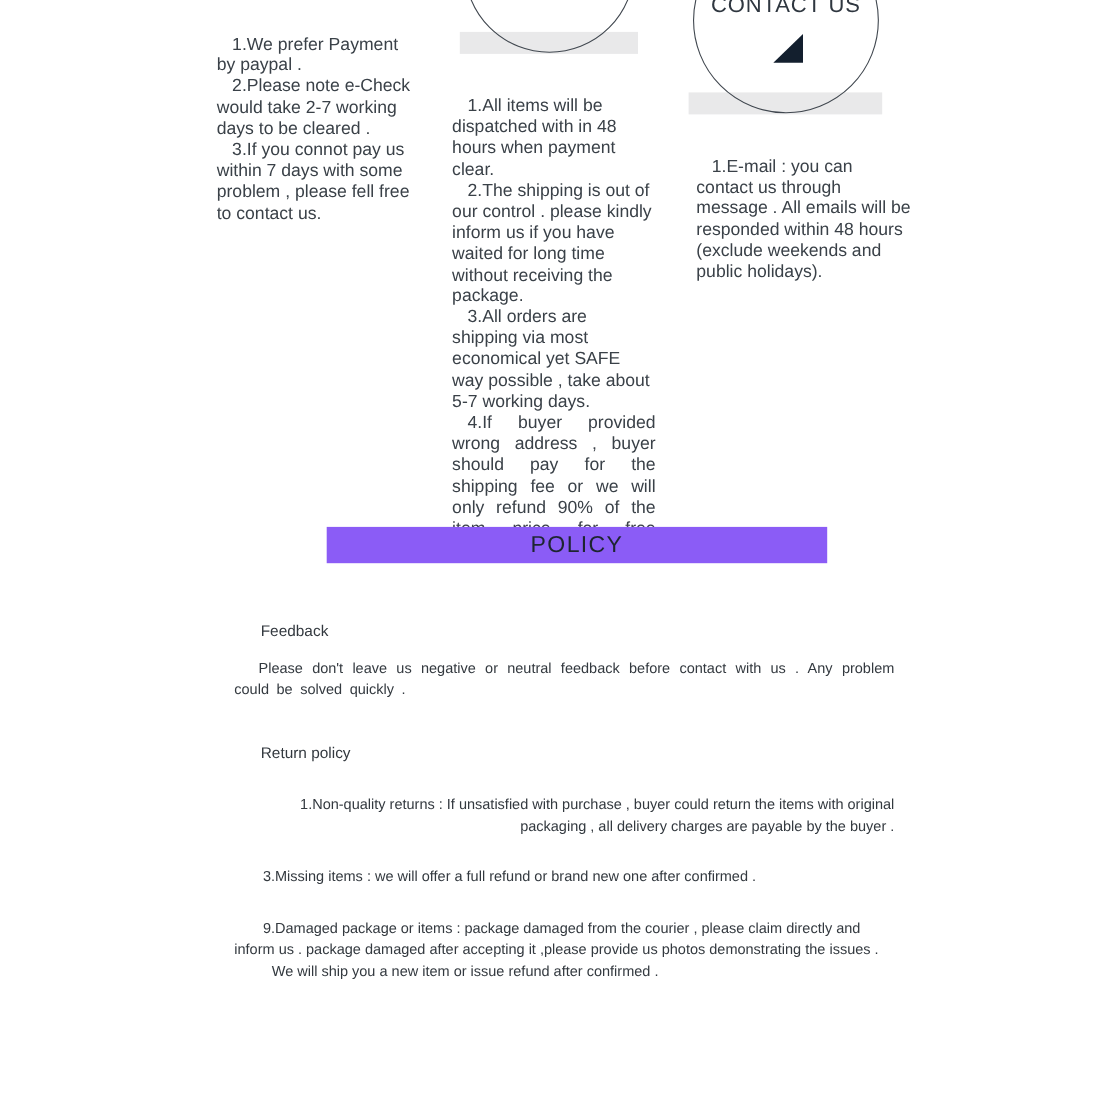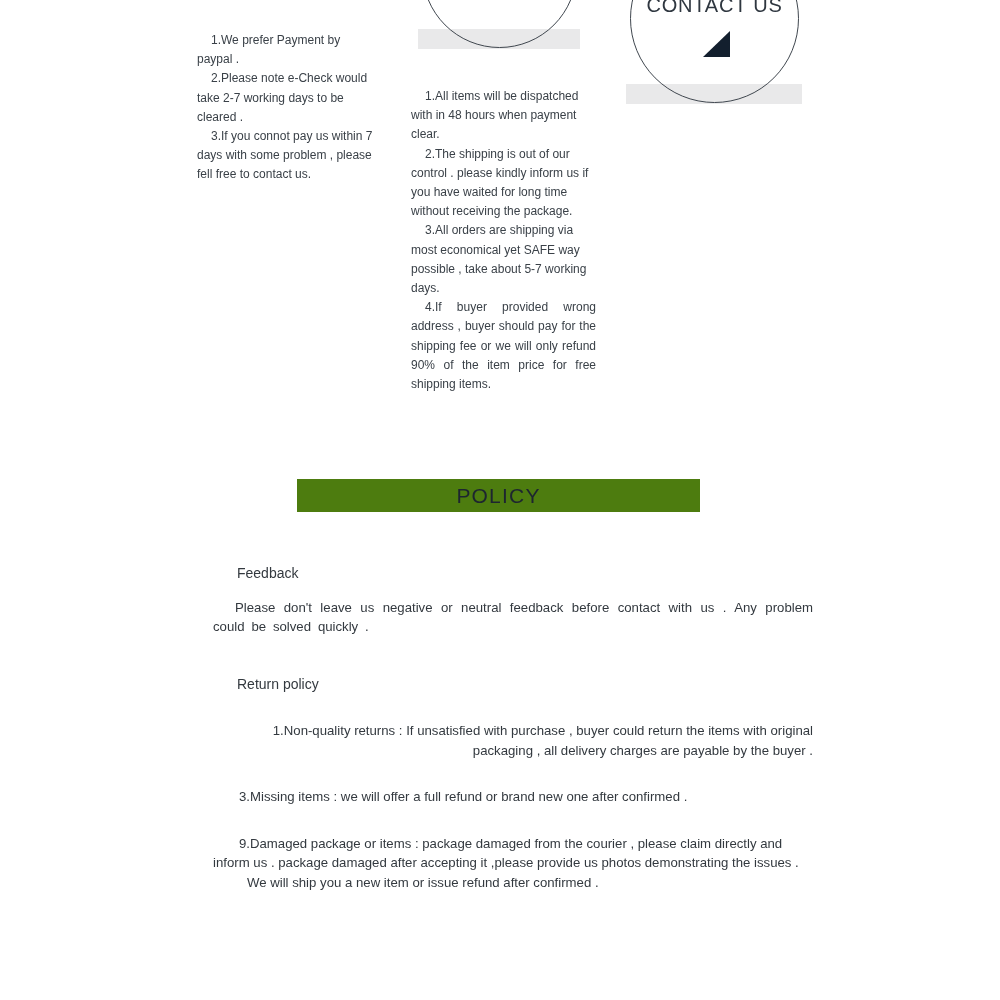--- a/index.html
+++ b/index.html
@@ -80,21 +80,21 @@
     top: 31px;
     width: 0;
     height: 0;
     border-left: 27px solid transparent;
     border-bottom: 26px solid #131f2e;
   }
 
   
   .col {
     position: absolute;
-    font-size: 12px;
+    font-size: 16px;
     line-height: 19.2px;
     color: #3a4148;
   }
   .col p {
     margin: 0;
     text-indent: 14px;
   }
   .col-payment {
     left: 197px;
     top: 31px;
@@ -113,23 +113,23 @@
     left: 633px;
     top: 142px;
     width: 196px;
   }
 
   
   .policy-bar {
     position: absolute;
     left: 297px;
     top: 479px;
-    width: 403px;
+    width: 455px;
     height: 33px;
-    background: #4d7c0f;
+    background: #8b5cf6;
   }
   .policy-bar span {
     display: block;
     text-align: center;
     line-height: 33px;
     font-size: 21px;
     letter-spacing: 1.2px;
     color: #1d2530;
   }
 
@@ -194,20 +194,21 @@
 </div>
 
 <div class="col col-shipping">
   <p>1.All items will be dispatched with in 48 hours when payment clear.</p>
   <p>2.The shipping is out of our control . please kindly inform us if you have waited for long time without receiving the package.</p>
   <p>3.All orders are shipping via most economical yet SAFE way possible , take about 5-7 working days.</p>
   <p class="para-justify">4.If buyer provided wrong address , buyer should pay for the shipping fee or we will only refund 90% of the item price for free shipping items.</p>
 </div>
 
 <div class="col col-contact">
+  <p>1.E-mail : you can contact us through message . All emails will be responded within 48 hours (exclude weekends and public holidays).</p>
 </div>
 
 <div class="policy-bar">
   <span>POLICY</span>
 </div>
 
 <div class="policy-body">
 
   <p class="sec-head">Feedback</p>
 

